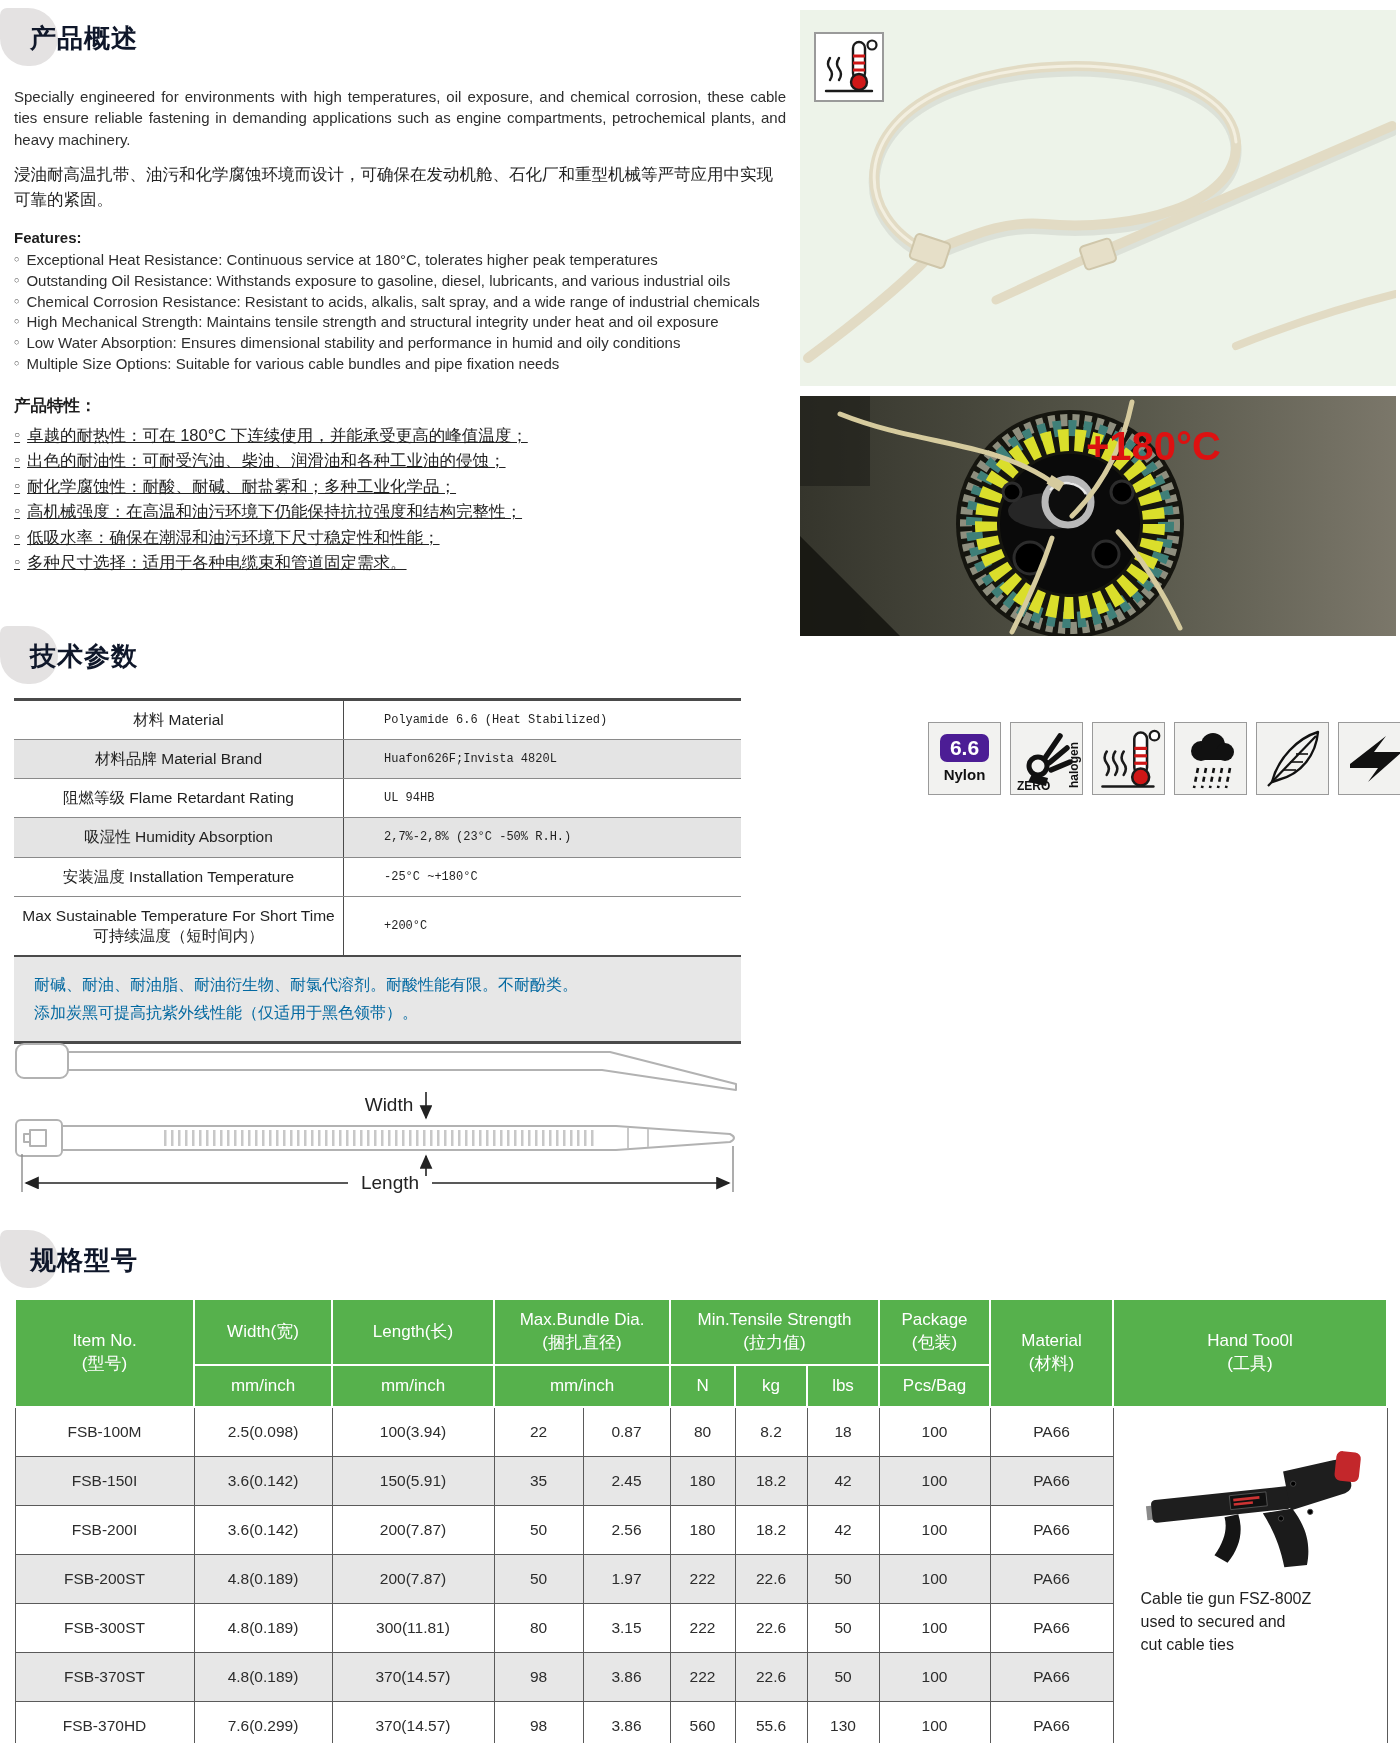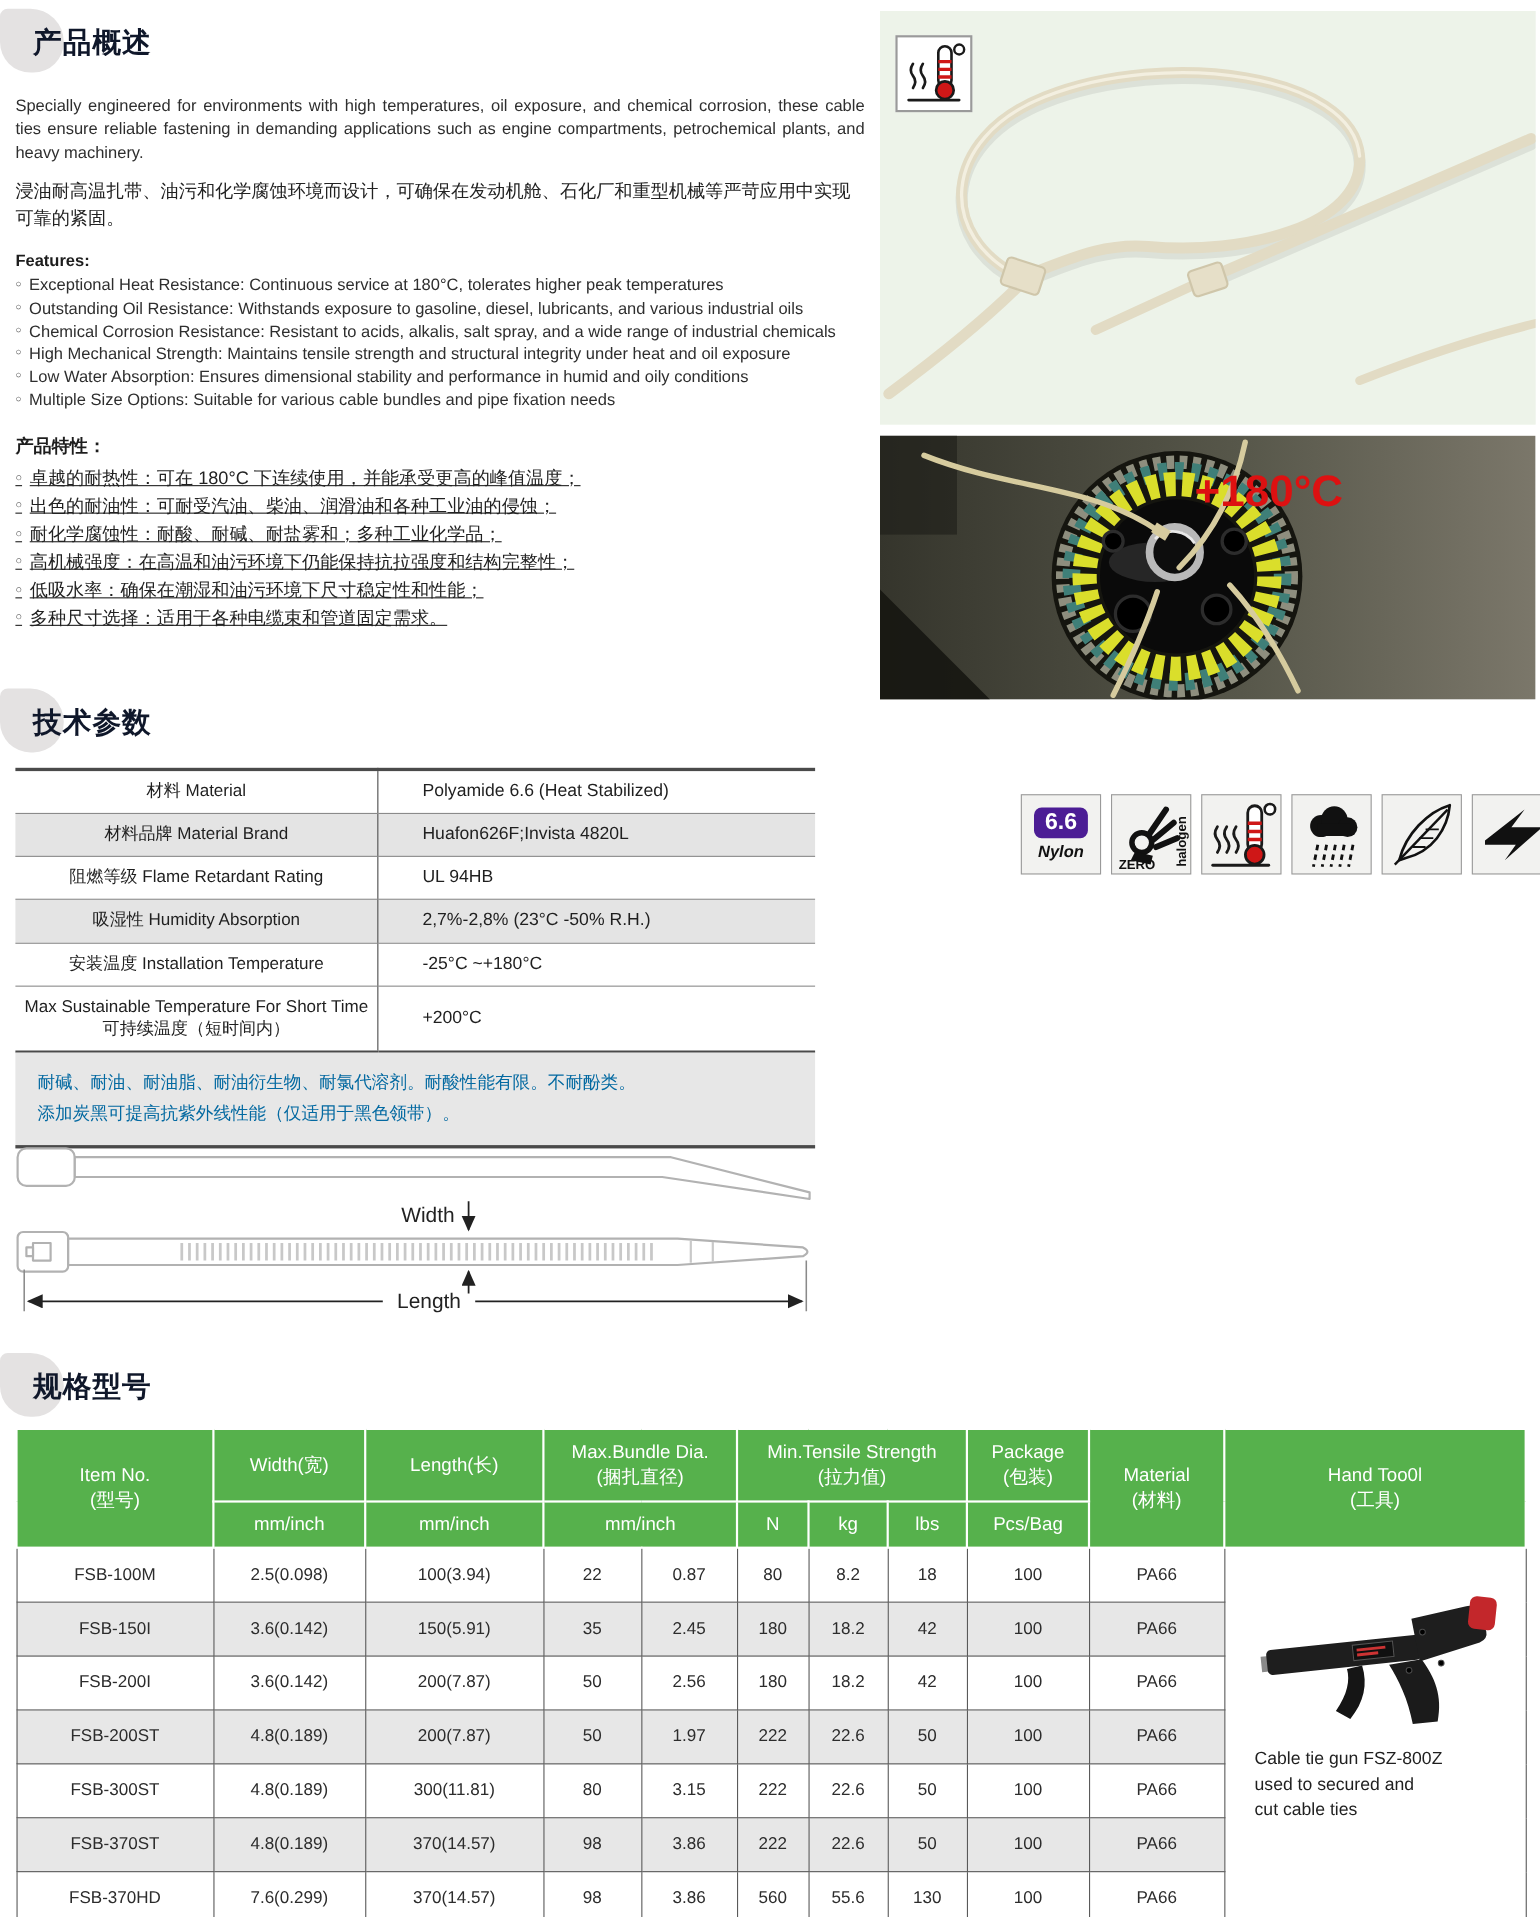--- a/index.html
+++ b/index.html
@@ -24,27 +24,27 @@
   ul.cnfeat li::before{content:'○';font-size:10px;vertical-align:3px;margin-right:7px;color:#444;}
   
   .tie-photo{position:absolute;left:800px;top:10px;width:596px;height:376px;background:#edf3e9;}
   .thermo-box{position:absolute;left:14px;top:22px;width:70px;height:70px;background:#fff;
               border:2px solid #9a9a9a;box-sizing:border-box;}
   .engine-photo{position:absolute;left:800px;top:396px;width:596px;height:240px;}
   .icon-row{position:absolute;left:928px;top:722px;display:flex;gap:9px;}
   .icon{width:73px;height:73px;background:#f2f2f0;border:1.5px solid #9a9a9a;box-sizing:border-box;
         display:flex;flex-direction:column;align-items:center;justify-content:center;}
   .badge66{background:#4c1d95;color:#fff;font-weight:bold;font-size:21px;padding:2px 10px;border-radius:7px;}
-  .nylon-label{font-weight:bold;font-size:15px;color:#111;margin-top:4px;font-style:italic;}
+  .nylon-label{font-weight:bold;font-size:15px;color:#111;margin-top:4px;}
   
   .tech{position:absolute;left:14px;top:634px;width:727px;}
   table.tech-t{width:100%;border-collapse:collapse;margin-top:20px;border-top:3px solid #4a4a4a;}
   table.tech-t td{border-bottom:1px solid #8a8a8a;font-size:15.5px;color:#1f1f1f;}
   table.tech-t td.lab{width:321px;text-align:center;border-right:1.5px solid #4a4a4a;padding:9px 4px;white-space:pre-line;line-height:1.3;}
-  table.tech-t td.val{padding:9px 8px 9px 40px;font-size:16px;}
+  table.tech-t td.val{padding:9px 8px 9px 40px;font-size:12px;font-family:Liberation Mono, monospace;}
   table.tech-t tr.g{background:#e4e4e4;}
   table.tech-t tr:last-child td{border-bottom:2px solid #4a4a4a;}
   .tech-note{background:#e7e7e7;border-bottom:3px solid #4a4a4a;padding:14px 4px 14px 20px;
              font-size:16px;line-height:1.75;color:#0369a1;white-space:pre-line;}
   
   .diagram{position:absolute;left:14px;top:1040px;width:727px;height:165px;}
   svg text{font-family:"Liberation Sans","DejaVu Sans",sans-serif;}
   
   .spec{position:absolute;left:14px;top:1238px;width:1372px;}
   table.spec-t{width:100%;border-collapse:collapse;margin-top:16px;table-layout:fixed;}

